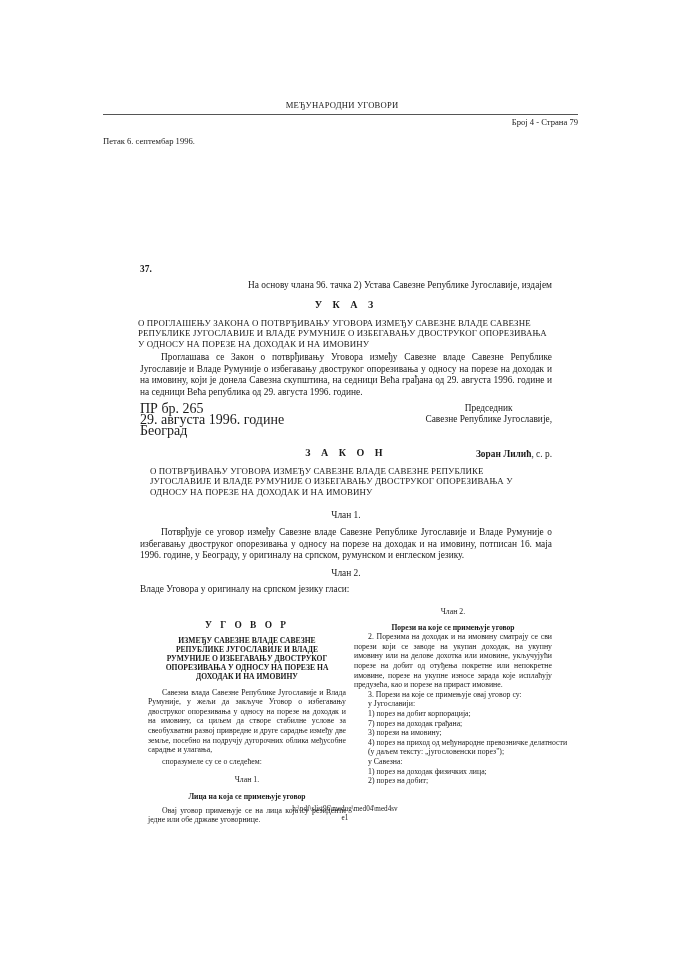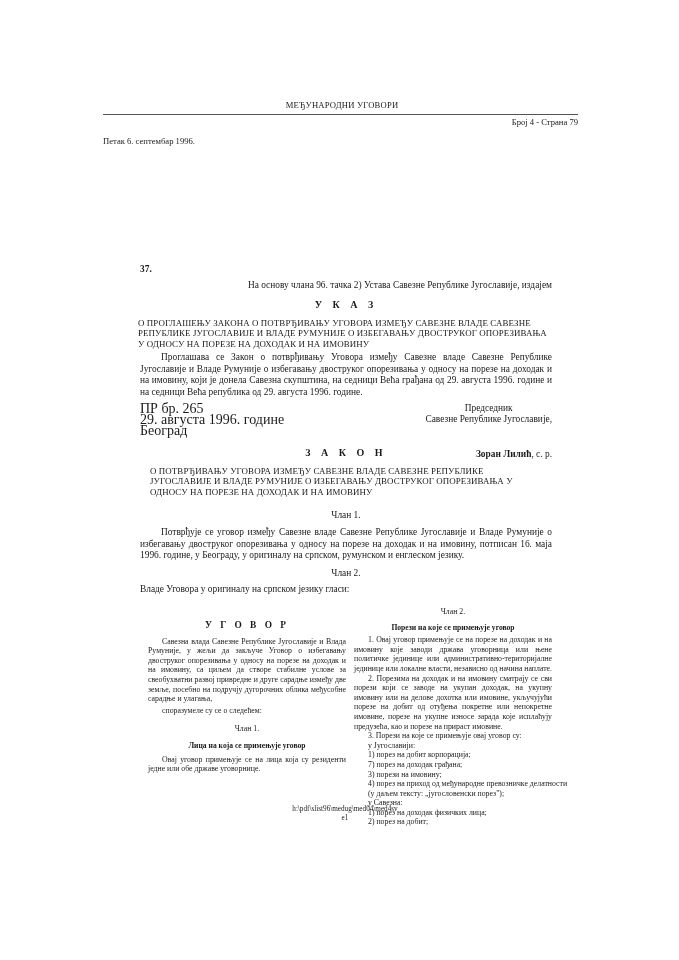--- a/index.html
+++ b/index.html
@@ -60,31 +60,31 @@
 <div class="abs main subtitle" style="top:466px; left:150px; width:392px;">О ПОТВРЂИВАЊУ УГОВОРА ИЗМЕЂУ САВЕЗНЕ ВЛАДЕ САВЕЗНЕ РЕПУБЛИКЕ ЈУГОСЛАВИЈЕ И ВЛАДЕ РУМУНИЈЕ О ИЗБЕГАВАЊУ ДВОСТРУКОГ ОПОРЕЗИВАЊА У ОДНОСУ НА ПОРЕЗЕ НА ДОХОДАК И НА ИМОВИНУ</div>
 
 <div class="abs main center" style="top:510px;">Члан 1.</div>
 <div class="abs main para" style="top:527px;">Потврђује се уговор између Савезне владе Савезне Републике Југославије и Владе Румуније о избегавању двоструког опорезивања у односу на порезе на доходак и на имовину, потписан 16. маја 1996. године, у Београду, у оригиналу на српском, румунском и енглеском језику.</div>
 
 <div class="abs main center" style="top:568px;">Члан 2.</div>
 <div class="abs main" style="top:584px;">Владе Уговора у оригиналу на српском језику гласи:</div>
 
 <div class="abs col" style="left:148px; top:613px;margin-top:8px;">
   <div class="ctitle">У Г О В О Р</div>
+  <div class="csub" style="margin-top:5px; padding:0 8px;">ИЗМЕЂУ САВЕЗНЕ ВЛАДЕ САВЕЗНЕ РЕПУБЛИКЕ ЈУГОСЛАВИЈЕ И ВЛАДЕ РУМУНИЈЕ О ИЗБЕГАВАЊУ ДВОСТРУКОГ ОПОРЕЗИВАЊА У ОДНОСУ НА ПОРЕЗЕ НА ДОХОДАК И НА ИМОВИНУ</div>
   <div class="cpara" style="margin-top:6px;">Савезна влада Савезне Републике Југославије и Влада Румуније, у жељи да закључе Уговор о избегавању двоструког опорезивања у односу на порезе на доходак и на имовину, са циљем да створе стабилне услове за свеобухватни развој привредне и друге сарадње између две земље, посебно на подручју дугорочних облика међусобне сарадње и улагања,</div>
   <div class="cpara" style="margin-top:2px;">споразумеле су се о следећем:</div>
   <div class="center" style="margin-top:9px;">Члан 1.</div>
   <div class="chead" style="margin-top:7px;">Лица на која се примењује уговор</div>
   <div class="cpara" style="margin-top:4px;">Овај уговор примењује се на лица која су резиденти једне или обе државе уговорнице.</div>
 </div>
 
 <div class="abs col" style="left:354px; top:607px;">
   <div class="center">Члан 2.</div>
   <div class="chead" style="margin-top:6px;">Порези на које се примењује уговор</div>
-  <div class="cpara" style="margin-top:3px;">1. Овај уговор примењује се на порезе на доходак и на имовину које заводи држава уговорница или њене политичке јединице или административно-територијалне јединице или локалне власти, независно од начина наплате.</div>
   <div class="cpara">2. Порезима на доходак и на имовину сматрају се сви порези који се заводе на укупан доходак, на укупну имовину или на делове дохотка или имовине, укључујући порезе на добит од отуђења покретне или непокретне имовине, порезе на укупне износе зарада које исплаћују предузећа, као и порезе на прираст имовине.</div>
   <div class="cpara">3. Порези на које се примењује овај уговор су:</div>
   <div class="item">у Југославији:</div>
   <div class="item">1) порез на добит корпорација;</div>
   <div class="item">7) порез на доходак грађана;</div>
   <div class="item">3) порези на имовину;</div>
   <div class="item" style="white-space:nowrap;">4) порез на приход од међународне превозничке делатности</div>
   <div class="item">(у даљем тексту: „југословенски порез");</div>
   <div class="item">у Савезна:</div>
   <div class="item">1) порез на доходак физичких лица;</div>

